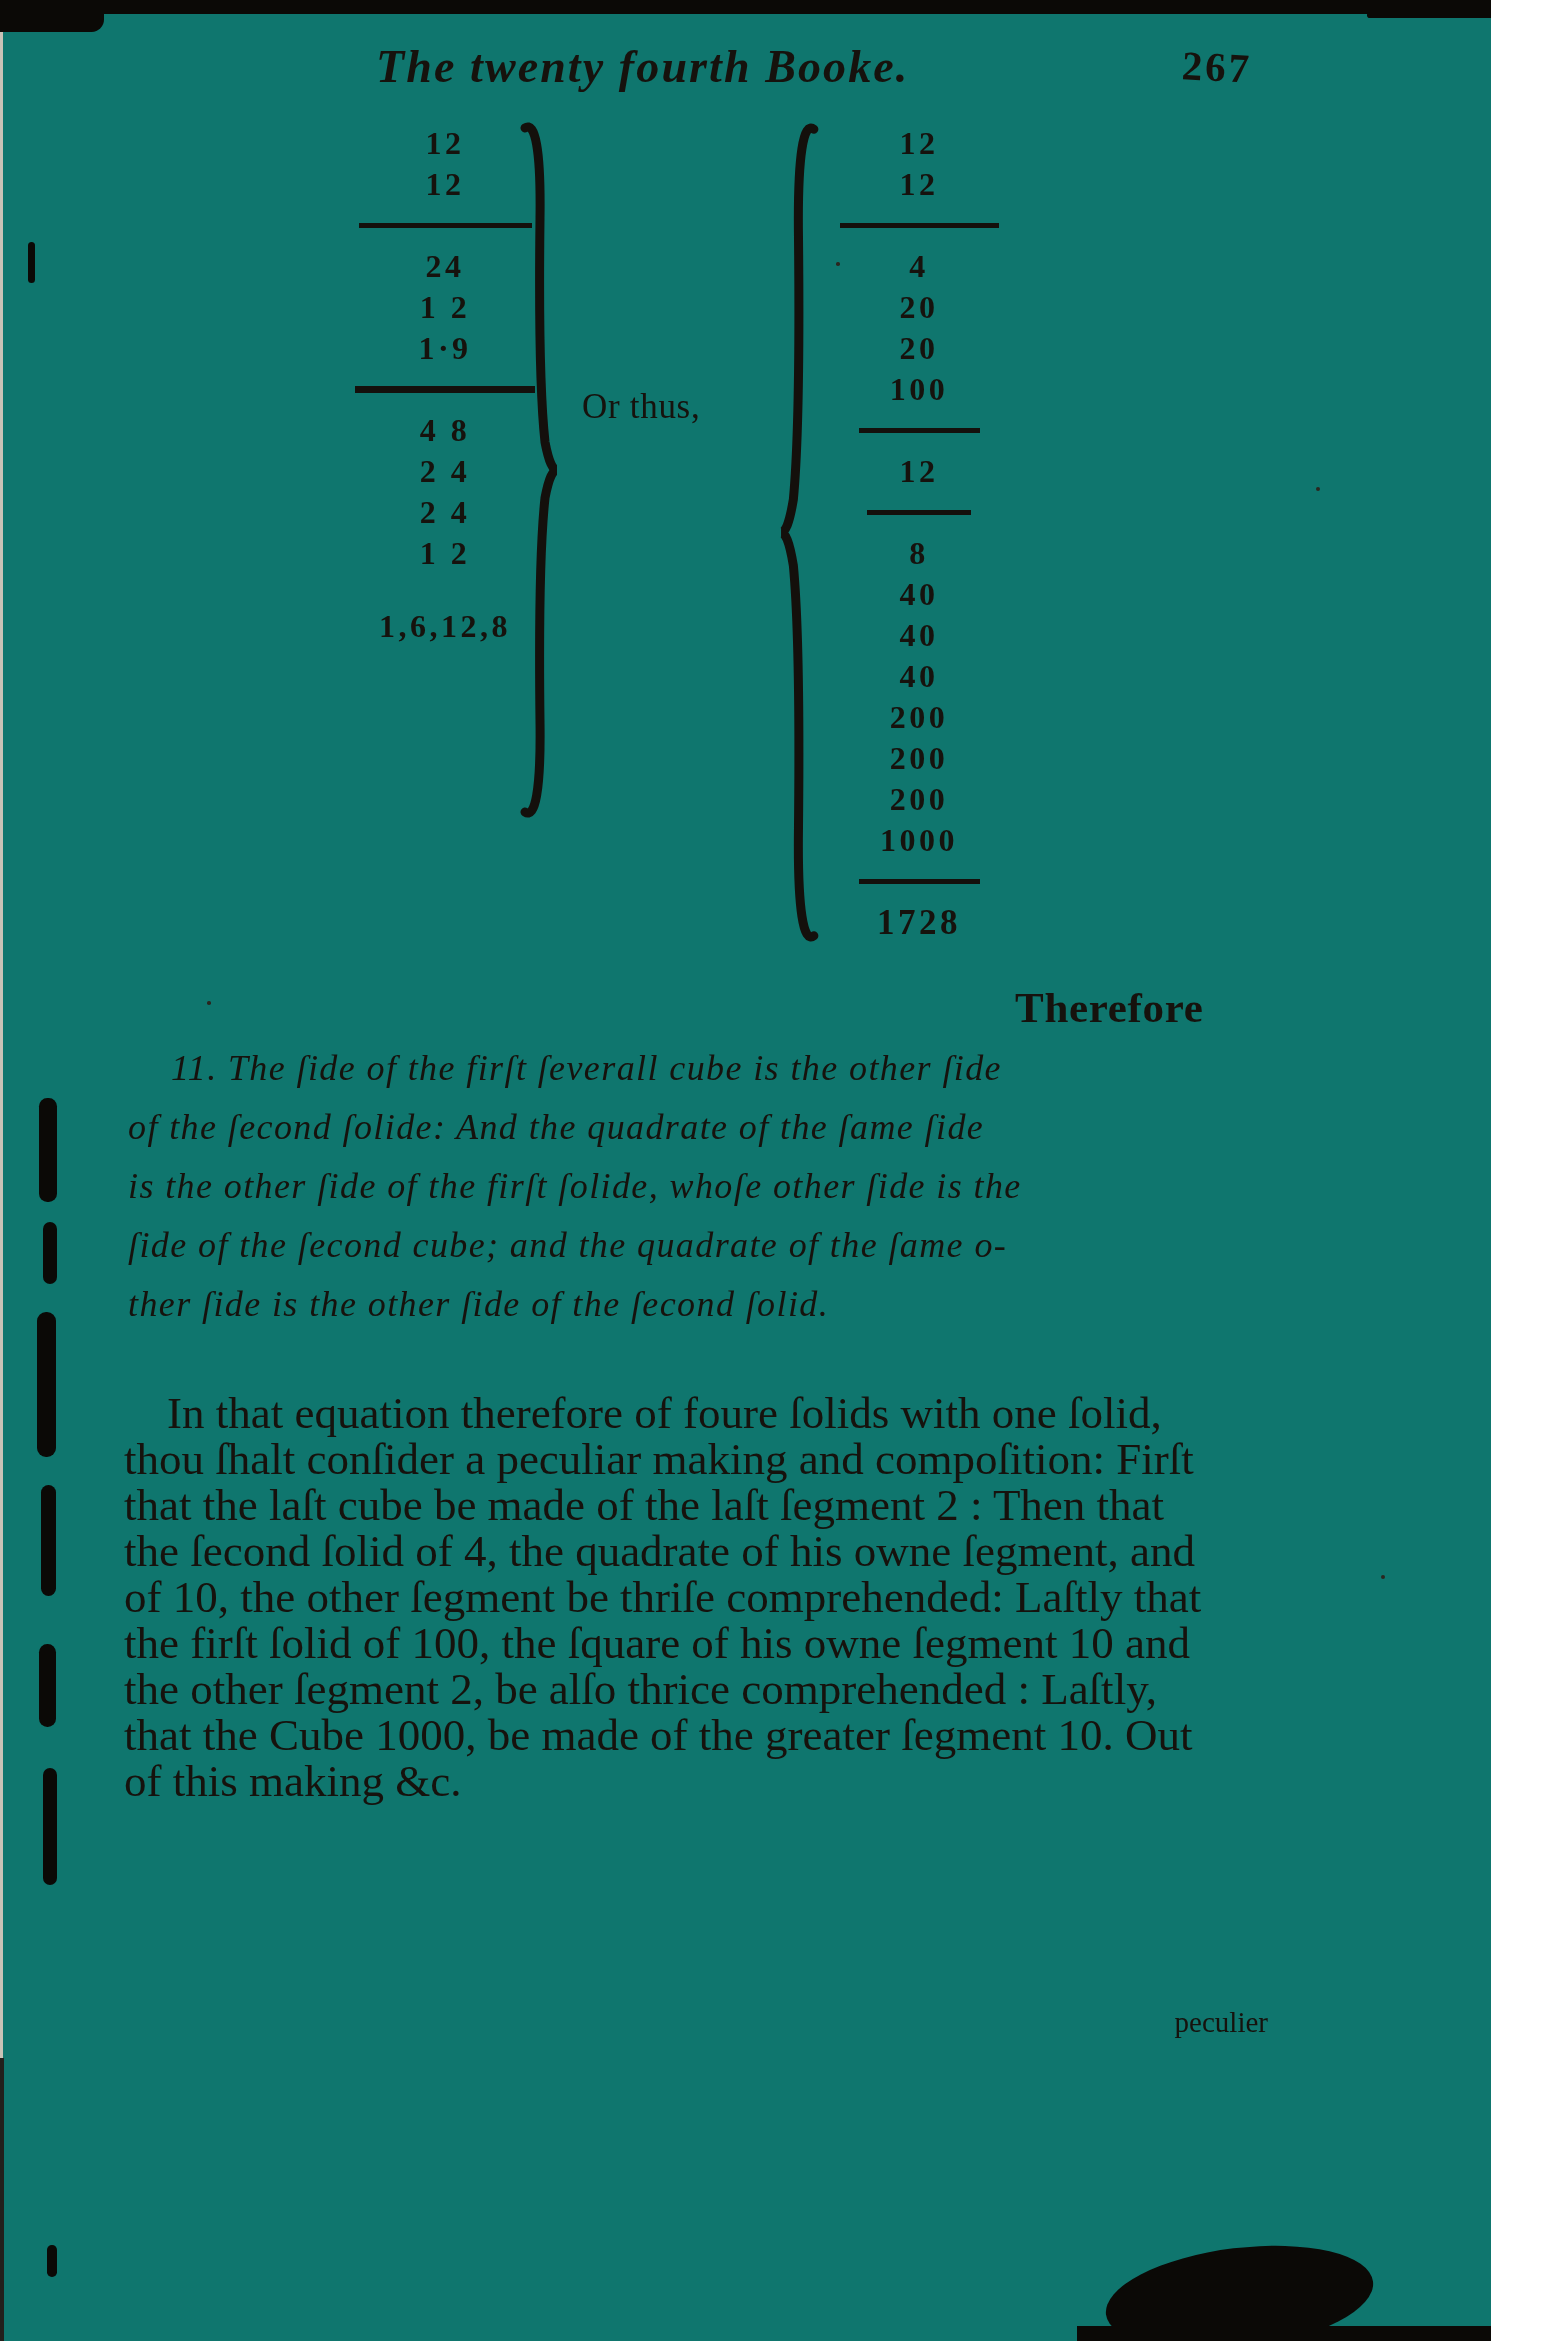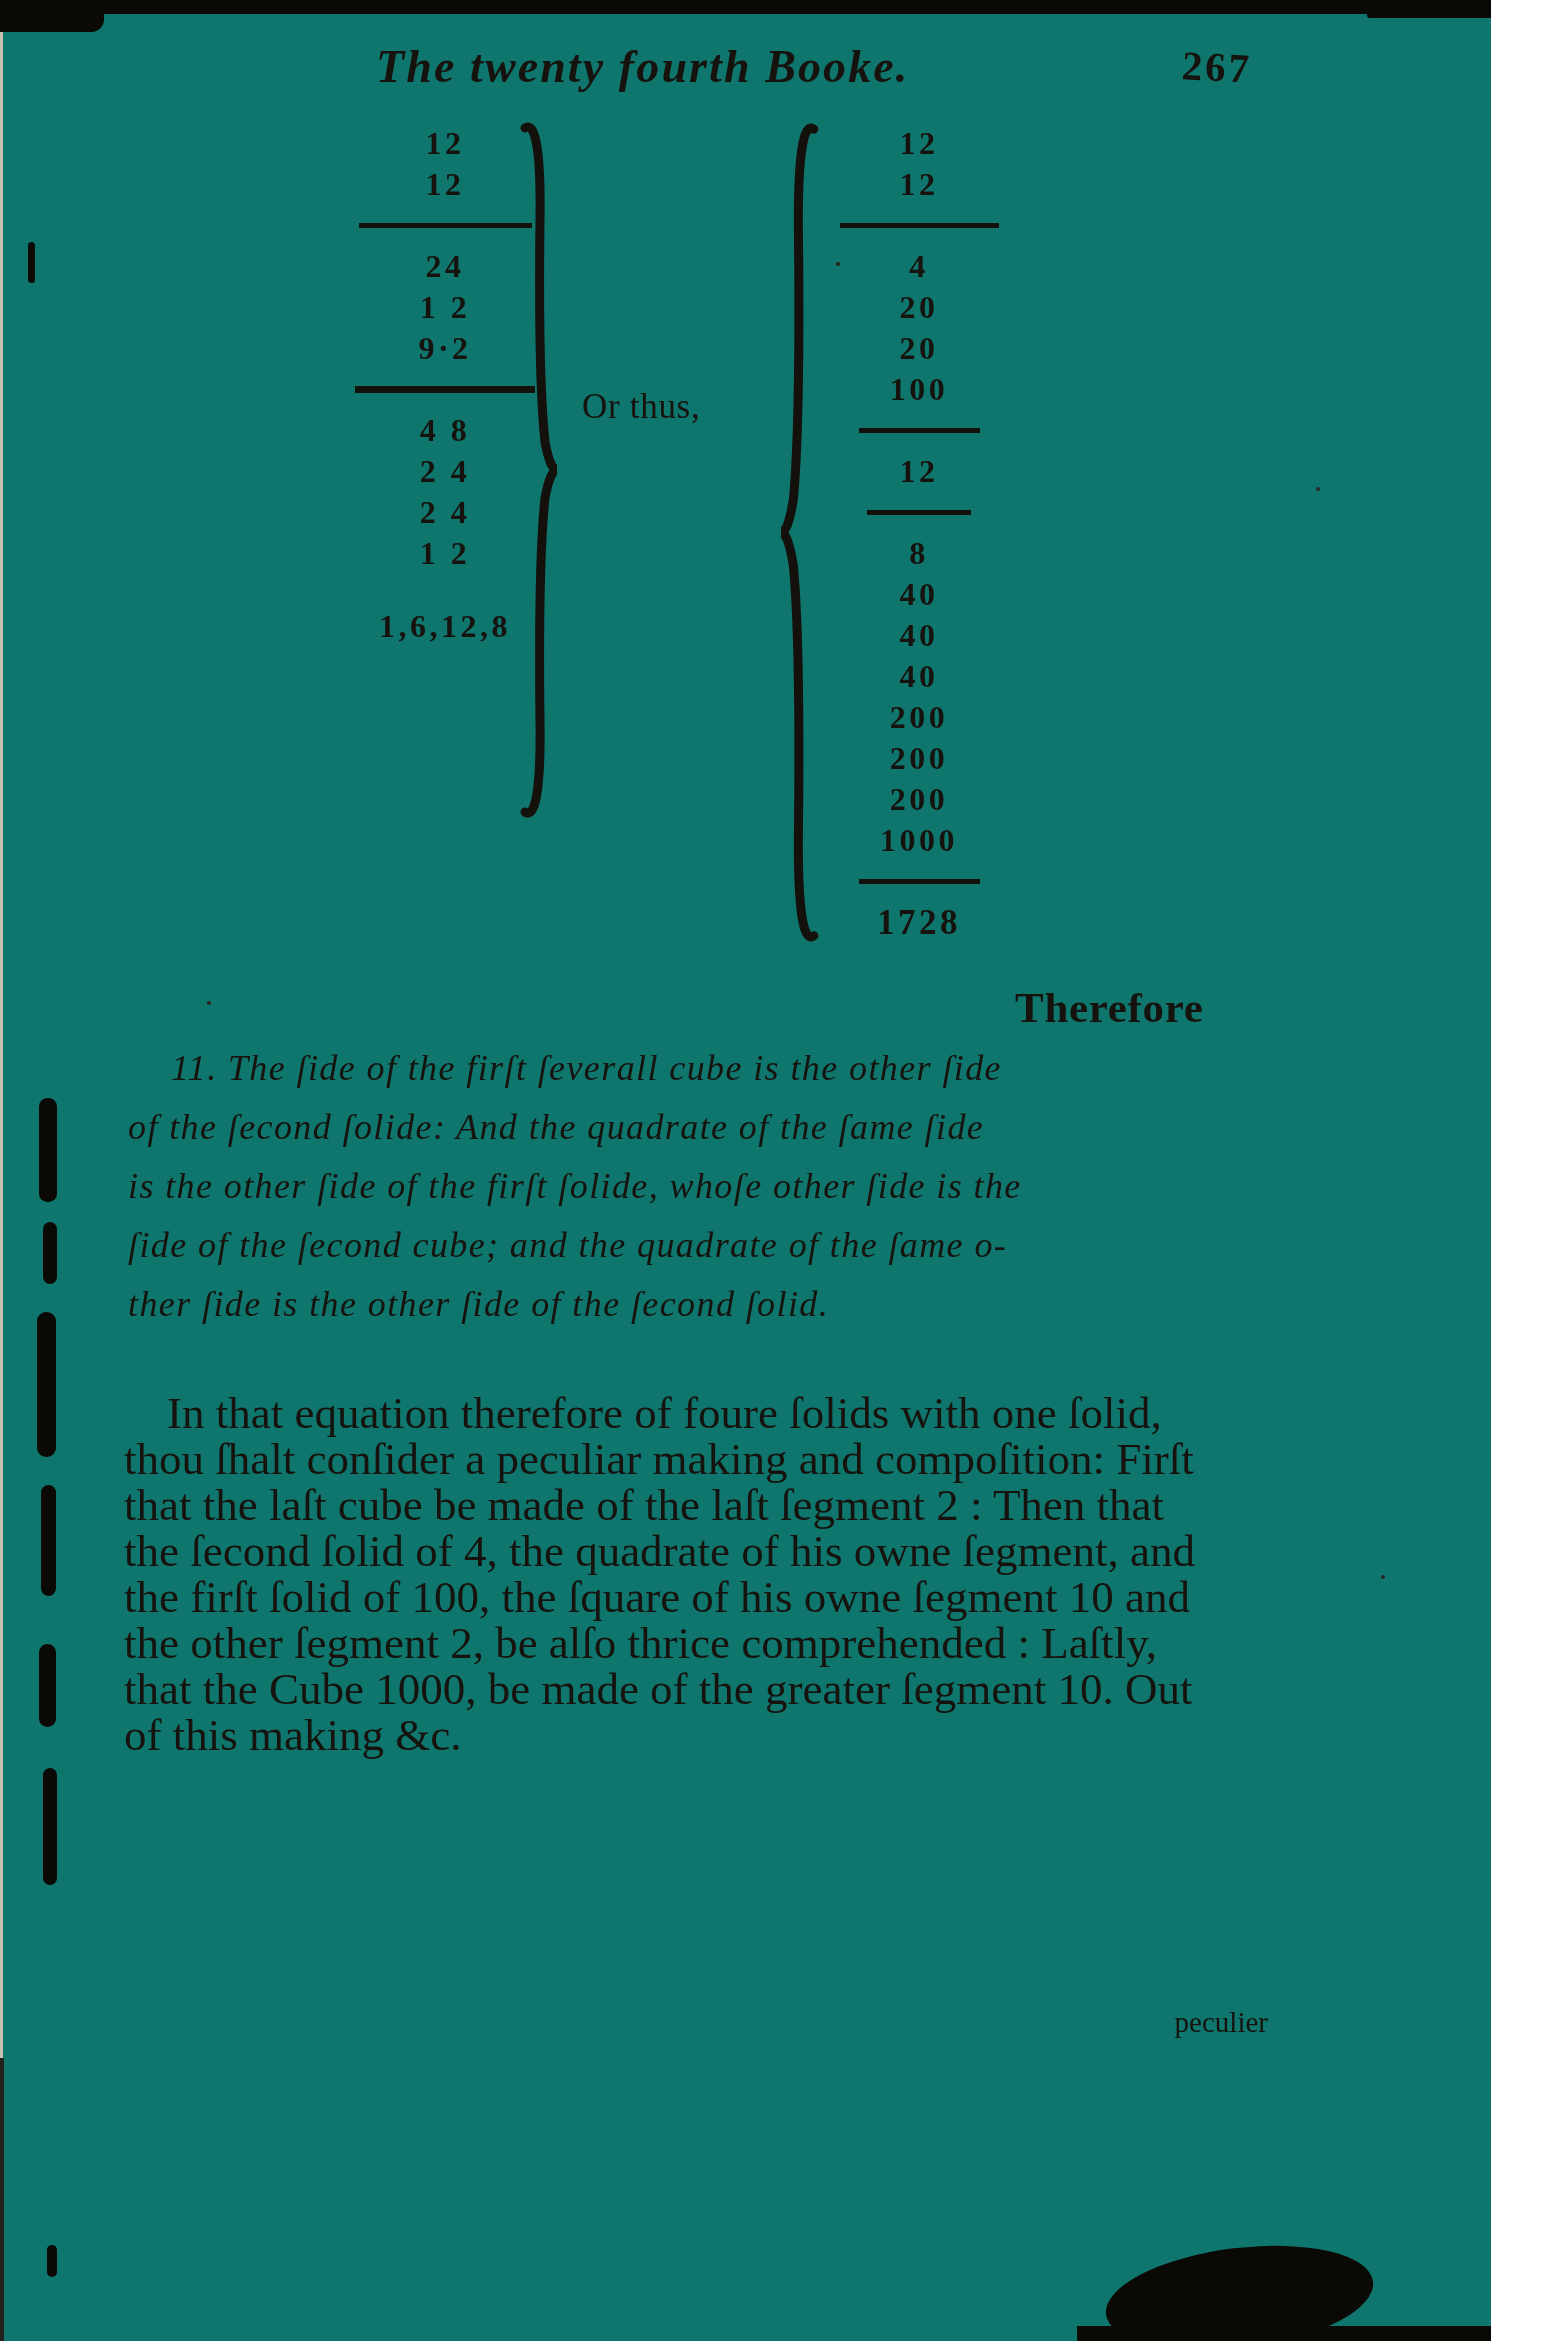--- a/index.html
+++ b/index.html
@@ -120,21 +120,21 @@
   <div class="page-number">267</div>
 
   <div class="num-col left-col">
     <div class="row">12</div>
     <div class="row">12</div>
     <div class="row rule-row">
         <span class="rule" style="width:173px"></span>
       </div>
     <div class="row">24</div>
     <div class="row">1 2</div>
-    <div class="row">9·2</div>
+    <div class="row">1·9</div>
     <div class="row rule-row">
         <span class="rule bold" style="width:180px"></span>
       </div>
     <div class="row">4 8</div>
     <div class="row">2 4</div>
     <div class="row">2 4</div>
     <div class="row">1 2</div>
     <div class="row spacer"></div>
     <div class="row">1,6,12,8</div>
   </div>
@@ -188,20 +188,21 @@
     <div class="t-line">is the other ſide of the firſt ſolide, whoſe other ſide is the</div>
     <div class="t-line">ſide of the ſecond cube; and the quadrate of the ſame o-</div>
     <div class="t-line">ther ſide is the other ſide of the ſecond ſolid.</div>
   </div>
 
   <div class="body-para body1">
     <div class="t-line indent">In that equation therefore of foure ſolids with one ſolid,</div>
     <div class="t-line">thou ſhalt conſider a peculiar making and compoſition: Firſt</div>
     <div class="t-line">that the laſt cube be made of the laſt ſegment 2 :  Then that</div>
     <div class="t-line">the ſecond ſolid of 4, the quadrate of his owne ſegment, and</div>
+    <div class="t-line">of 10, the other ſegment be thriſe comprehended: Laſtly that</div>
     <div class="t-line">the firſt ſolid of 100, the ſquare of his owne ſegment 10 and</div>
     <div class="t-line">the other ſegment 2, be alſo thrice comprehended :  Laſtly,</div>
     <div class="t-line">that the Cube 1000, be made of the greater ſegment 10.  Out</div>
     <div class="t-line">of this making &amp;c.</div>
   </div>
 
 
   <div class="catchword">peculier</div>
 
 </div>

